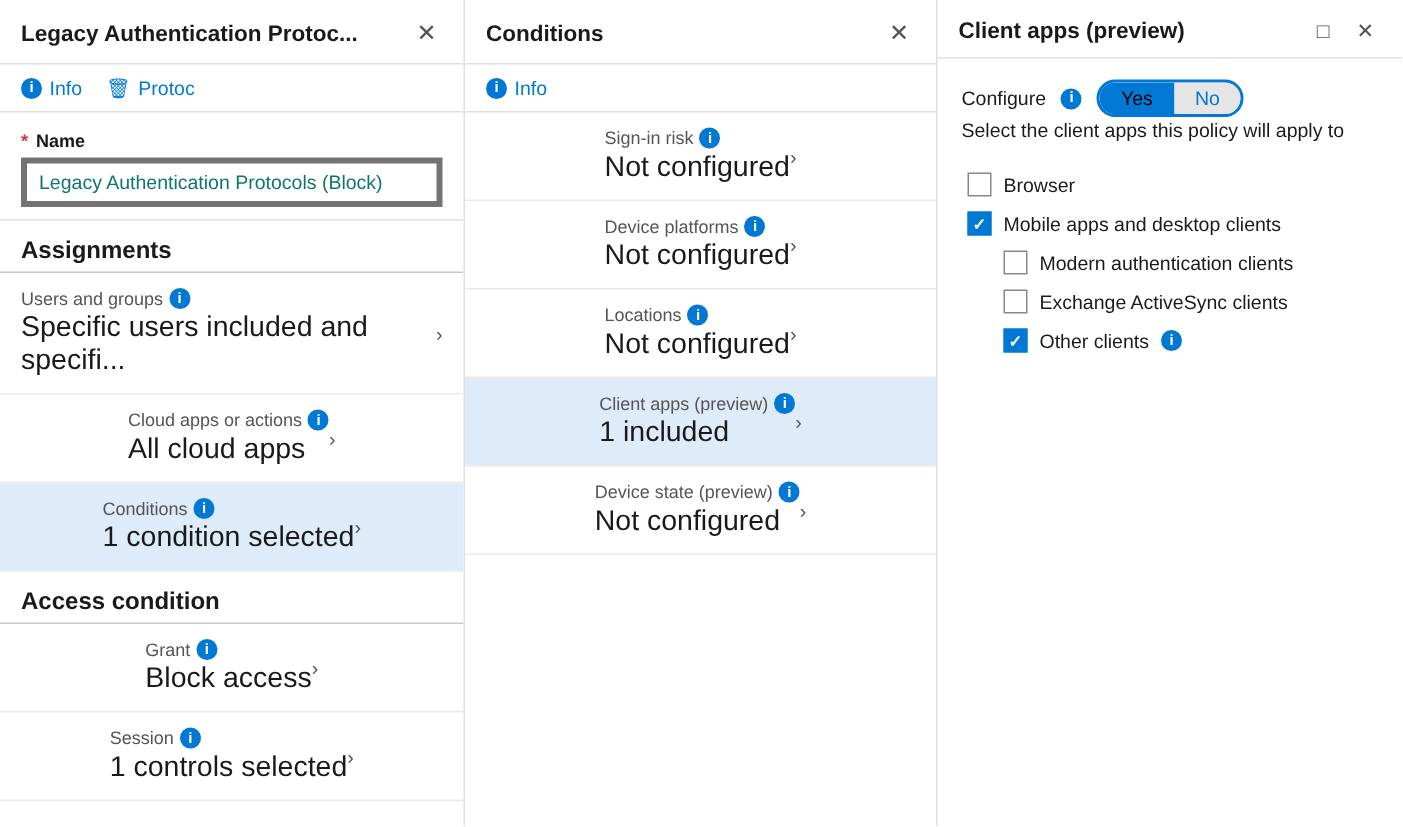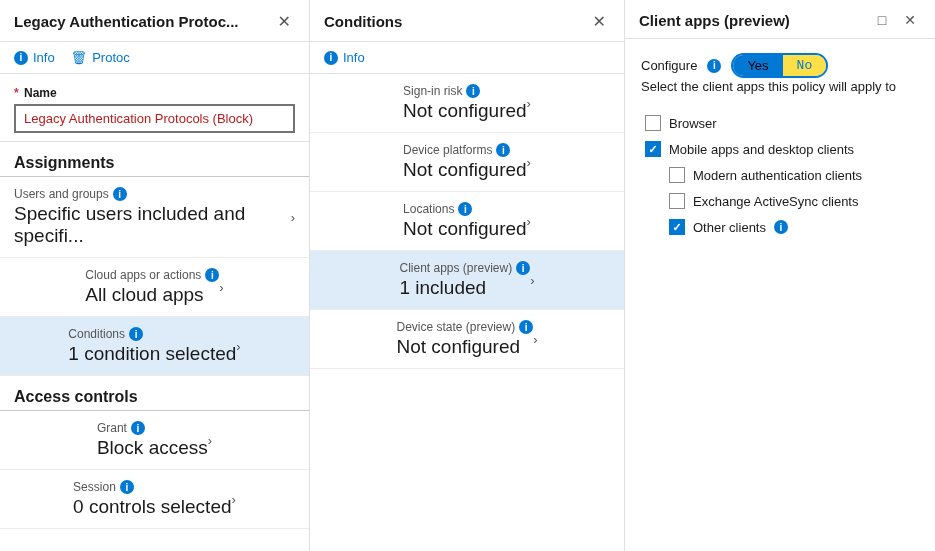--- a/index.html
+++ b/index.html
@@ -78,24 +78,24 @@
     }
     .field-label {
       font-size: 12px;
       font-weight: 600;
       color: #1a1a1a;
       margin-bottom: 4px;
     }
     .required-star { color: #d13438; margin-right: 2px; }
     .text-input {
       width: 100%;
-      border: 2px solid #737373;
+      border: 4px solid #737373;
       padding: 5px 8px;
       font-size: 13px;
-      color: #b91c1c;
+      color: #0f766e;
       outline: none;
     }
 
     
     .section-header {
       padding: 12px 14px 4px 14px;
       font-size: 16px;
       font-weight: 600;
       color: #1a1a1a;
       border-bottom: 1px solid #c8c8c8;
@@ -178,21 +178,21 @@
       overflow: hidden;
     }
     .toggle-option {
       padding: 3px 14px;
       font-size: 13px;
       cursor: pointer;
       border: none;
       background: transparent;
     }
     .toggle-option.active { background: #0078d4; color: #000000; }
-    .toggle-option:not(.active) { background: #fde047; color: #0078d4; font-family: Liberation Mono, monospace; }
+    .toggle-option:not(.active) { background: #e5e5e5; color: #0078d4; }
 
     
     .desc-text { font-size: 13px; color: #1a1a1a; margin-bottom: 14px; line-height: 1.4; }
 
     
     .checkbox-row {
       display: flex;
       align-items: center;
       gap: 8px;
       padding: 5px 4px;
@@ -273,40 +273,40 @@
     <div class="nav-item-content">
       <div class="nav-item-title">
         <span>Conditions</span>
         <span class="info-icon">i</span>
       </div>
       <div class="nav-item-value">1 condition selected</div>
     </div>
     <span class="chevron">›</span>
   </div>
 
-  <div class="section-header">Access controls</div>
+  <div class="section-header">Access condition</div>
 
   <div class="nav-item">
     <div class="nav-item-content">
       <div class="nav-item-title">
         <span>Grant</span>
         <span class="info-icon">i</span>
       </div>
       <div class="nav-item-value">Block access</div>
     </div>
     <span class="chevron">›</span>
   </div>
 
   <div class="nav-item">
     <div class="nav-item-content">
       <div class="nav-item-title">
         <span>Session</span>
         <span class="info-icon">i</span>
       </div>
-      <div class="nav-item-value">0 controls selected</div>
+      <div class="nav-item-value">1 controls selected</div>
     </div>
     <span class="chevron">›</span>
   </div>
 </div>
 
 <div class="panel panel-mid">
   <div class="panel-header">
     <span class="panel-title">Conditions</span>
     <button class="close-btn">✕</button>
   </div>

